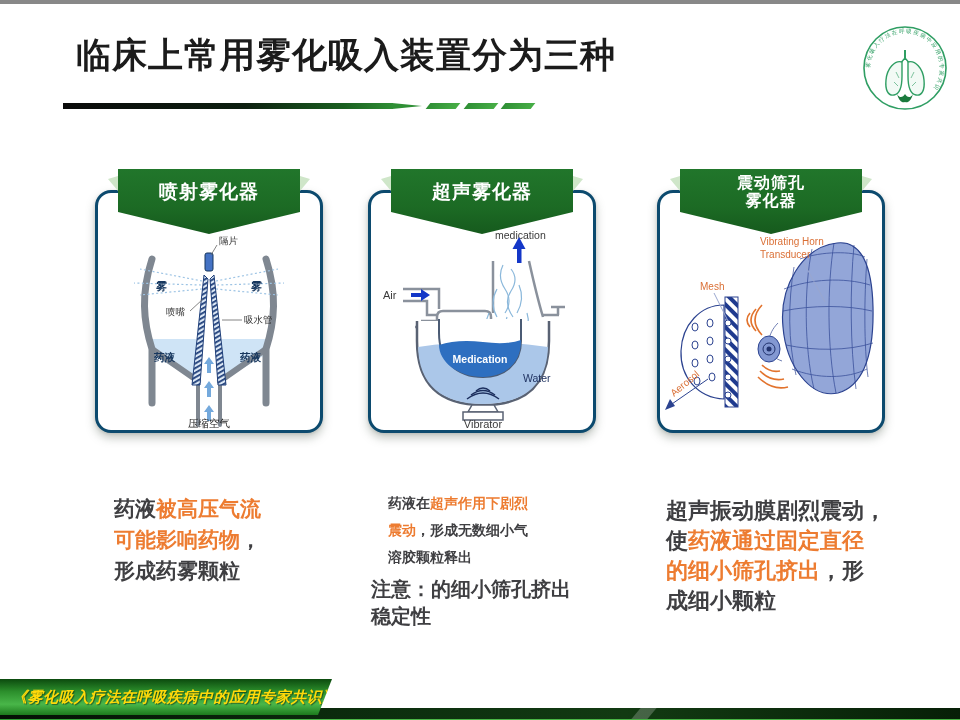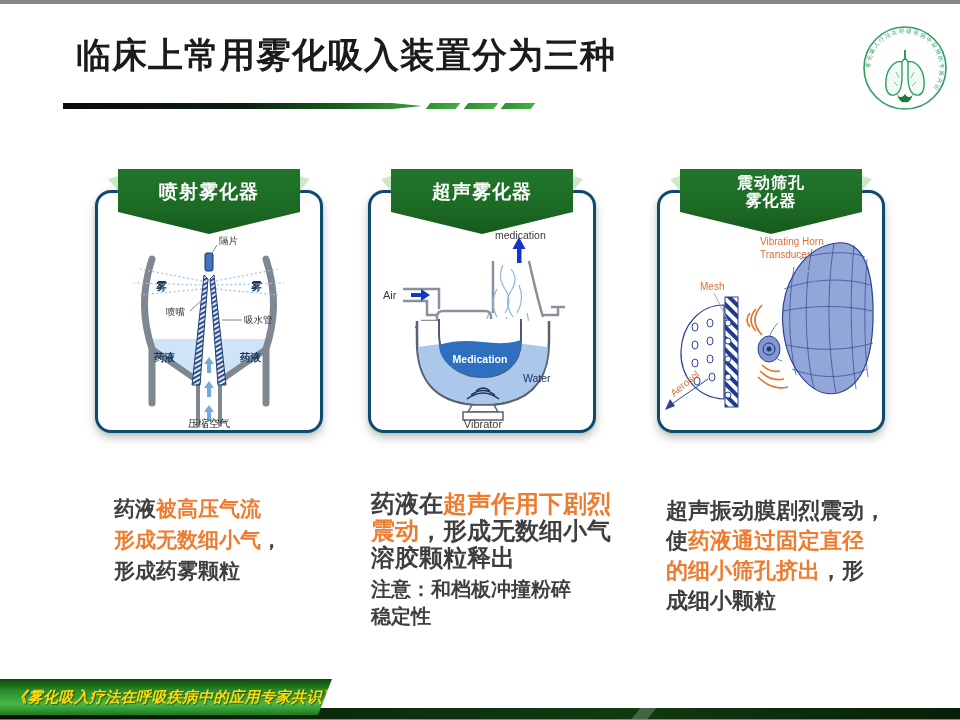--- a/index.html
+++ b/index.html
@@ -33,21 +33,21 @@
   .tri-r{right:10px;clip-path:polygon(0 0,100% 20%,0 100%);}
   .diagram{position:absolute;z-index:1;}
   .d1svg{left:6px;top:42px;}
   .d2svg{left:6px;top:36px;}
   .d3svg{left:2px;top:34px;}
   
   .desc{position:absolute;color:#3f3f42;font-weight:500;}
   .desc div{white-space:nowrap;font-weight:bold;}
   .desc .hl{color:#ed7c31;}
   .desc-1{left:114px;top:489px;font-size:21px;line-height:31px;}
-  .desc-2{left:371px;top:486px;font-size:24px;line-height:27px;}
+  .desc-2{left:388px;top:486px;font-size:14px;line-height:27px;}
   .desc-2n{left:371px;top:572px;font-size:20px;line-height:27px;}
   .desc-3{left:666px;top:492px;font-size:22px;line-height:30px;}
   
   .foot-dark{position:absolute;left:0;top:704px;width:960px;height:11px;
              background:linear-gradient(90deg,#050f05,#0c2e0e 40%,#123a12 65%,#071f07);}
   .foot-dark-slash{position:absolute;left:636px;top:704px;width:16px;height:11px;
              transform:skewX(-40deg);background:rgba(255,255,255,.22);}
   .foot-strip{position:absolute;left:0;top:715px;width:960px;height:5px;
              background:linear-gradient(90deg,#2f9e33,#4cb948 30%,#45b141);}
   .foot-band{position:absolute;left:0;top:675px;width:332px;height:36px;
@@ -282,30 +282,30 @@
 
       <text x="98" y="18" font-size="10" fill="#da6f35">Vibrating Horn</text>
       <text x="98" y="31" font-size="10" fill="#da6f35">Transducer</text>
       <text x="38" y="63" font-size="10" fill="#da6f35">Mesh</text>
       <text transform="translate(12,170) rotate(-40)" font-size="10" fill="#da6f35">Aerosol</text>
     </svg>
   </section>
 
   <div class="desc desc-1">
       <div><span>药液</span><span class="hl">被高压气流</span></div>
-      <div><span class="hl">形成无数细小气</span><span>，</span></div>
+      <div><span class="hl">可能影响药物</span><span>，</span></div>
       <div><span>形成药雾颗粒</span></div>
     </div>
   <div class="desc desc-2">
       <div><span>药液在</span><span class="hl">超声作用下剧烈</span></div>
       <div><span class="hl">震动</span><span>，形成无数细小气</span></div>
       <div><span>溶胶颗粒释出</span></div>
     </div>
   <div class="desc desc-2n">
-      <div><span>注意：和档板冲撞粉碎</span></div>
+      <div><span>注意：的细小筛孔挤出</span></div>
       <div><span>稳定性</span></div>
     </div>
   <div class="desc desc-3">
       <div><span>超声振动膜剧烈震动，</span></div>
       <div><span>使</span><span class="hl">药液通过固定直径</span></div>
       <div><span class="hl">的细小筛孔挤出</span><span>，形</span></div>
       <div><span>成细小颗粒</span></div>
     </div>
 
   <div class="foot-dark"></div>

